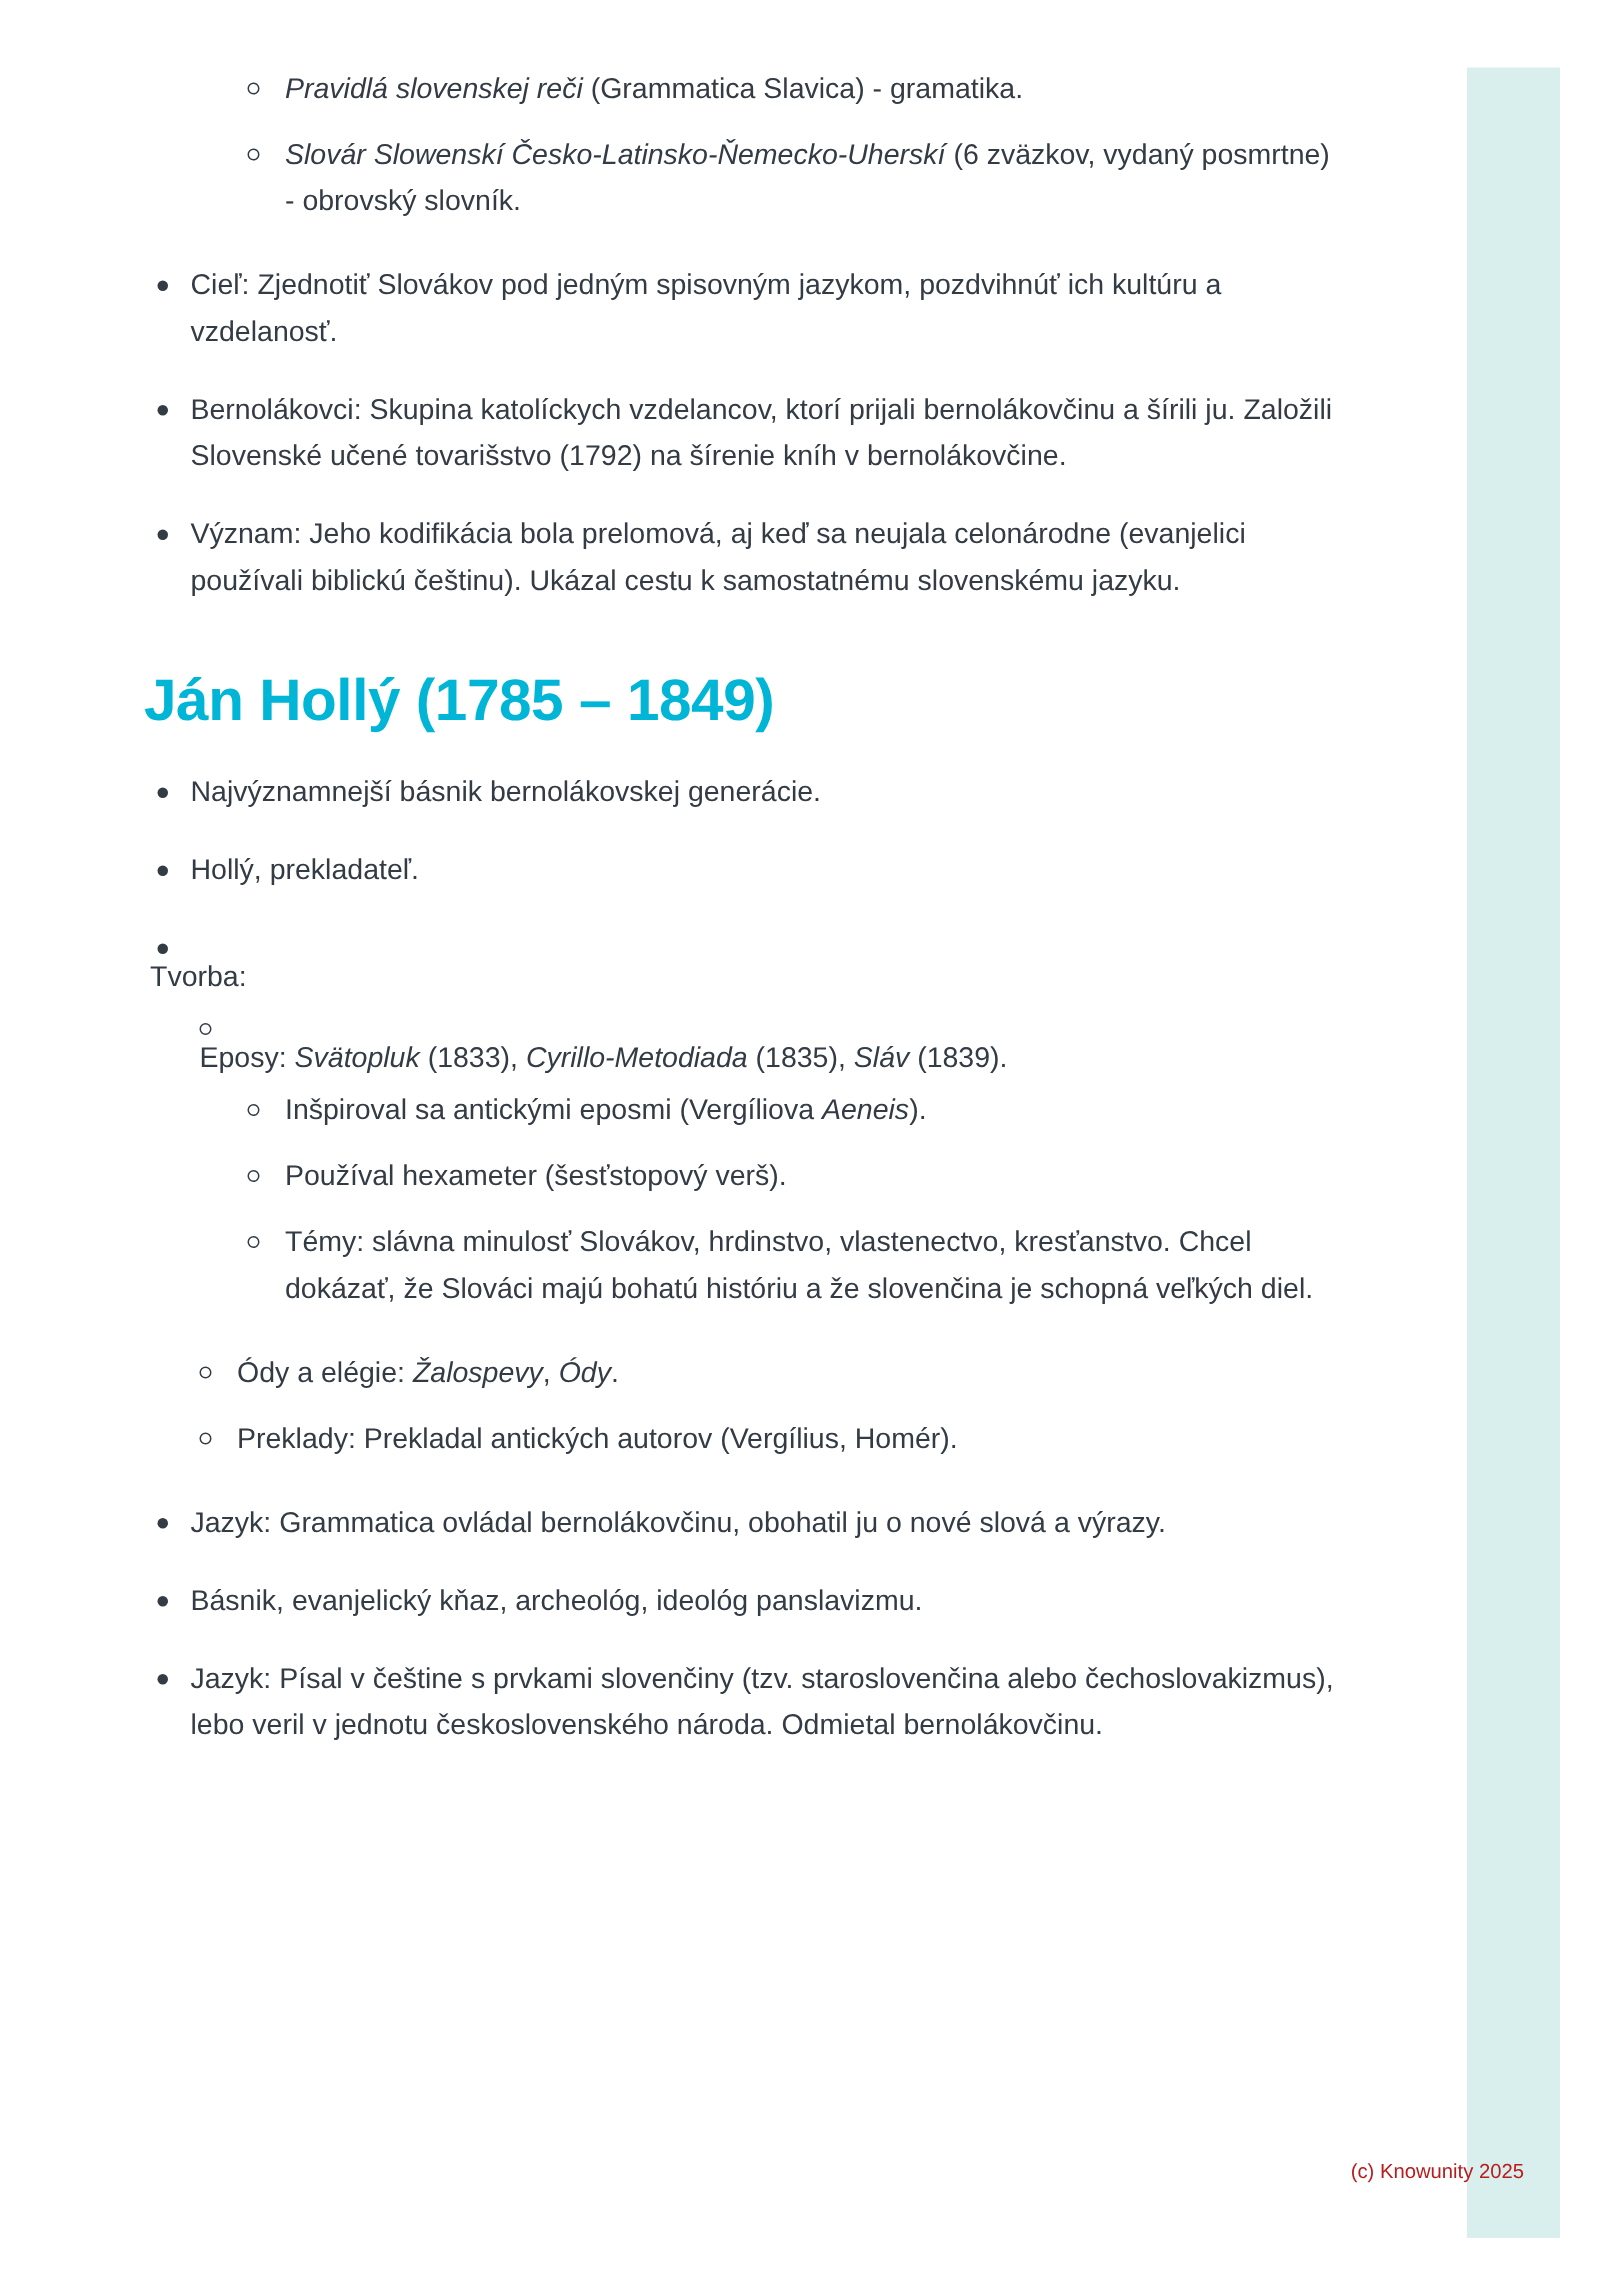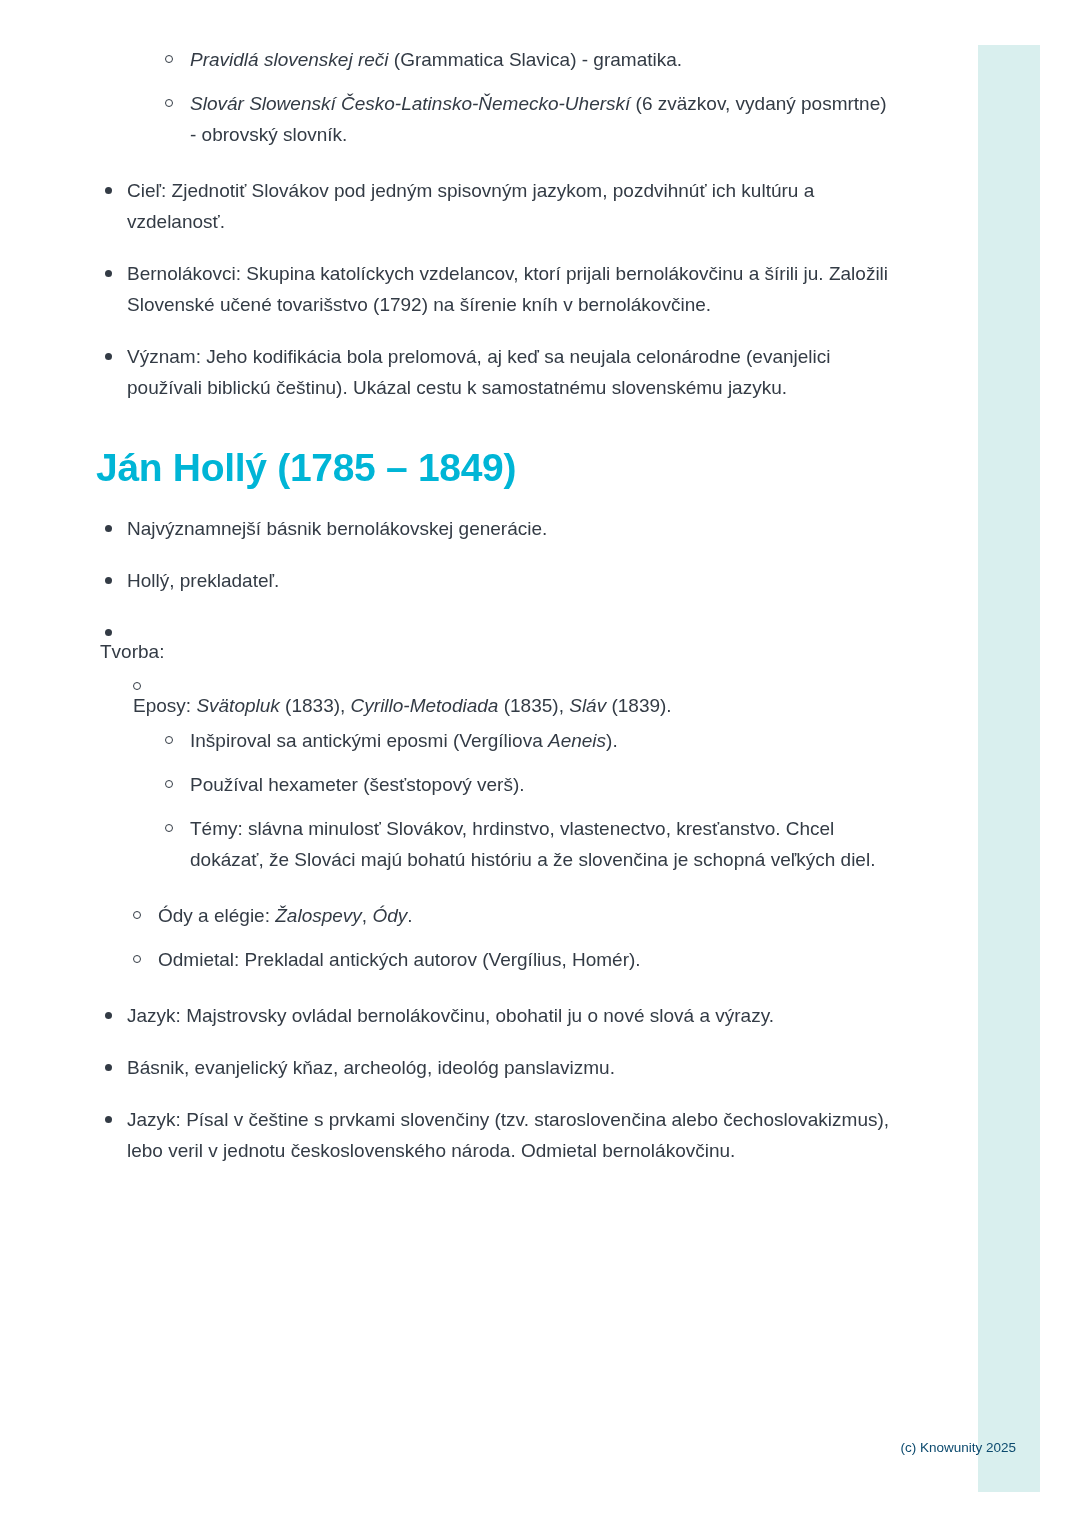--- a/index.html
+++ b/index.html
@@ -39,21 +39,21 @@
   h2{
     color:var(--accent);
     font-size:39px;line-height:34px;font-weight:700;
     letter-spacing:-0.3px;
     margin:48px 0 28px -4px;
   }
   .b{font-weight:400;}
   .i{font-style:italic;}
   .footer{
     position:absolute;top:1440px;right:64px;
-    font-size:13.5px;line-height:16px;color:#0c4a6e;
+    font-size:13.5px;line-height:16px;color:#b91c1c;
   }
 </style>
 </head>
 <body>
 
 <div class="strip"></div>
 
 <div class="content">
 
   <div class="li l3">
@@ -110,26 +110,26 @@
     <span class="marker circle"></span>
     <div class="txt"><span>Témy: slávna minulosť Slovákov, hrdinstvo, vlastenectvo, kresťanstvo. Chcel dokázať, že Slováci majú bohatú históriu a že slovenčina je schopná veľkých diel.</span></div>
   </div>
 
   <div class="li l2">
     <span class="marker circle"></span>
     <div class="txt"><span class="b">Ódy a elégie: </span><span class="i">Žalospevy</span><span>, </span><span class="i">Ódy</span><span>.</span></div>
   </div>
   <div class="li l2 gap-b">
     <span class="marker circle"></span>
-    <div class="txt"><span class="b">Odmietal:</span><span> Prekladal antických autorov (Vergílius, Homér).</span></div>
+    <div class="txt"><span class="b">Preklady:</span><span> Prekladal antických autorov (Vergílius, Homér).</span></div>
   </div>
 
   <div class="li l1">
     <span class="marker dot"></span>
-    <div class="txt"><span class="b">Jazyk:</span><span> Majstrovsky ovládal bernolákovčinu, obohatil ju o nové slová a výrazy.</span></div>
+    <div class="txt"><span class="b">Jazyk:</span><span> Grammatica ovládal bernolákovčinu, obohatil ju o nové slová a výrazy.</span></div>
   </div>
 
 
   <div class="li l1">
     <span class="marker dot"></span>
     <div class="txt"><span class="b">Básnik, evanjelický kňaz, archeológ, ideológ panslavizmu.</span></div>
   </div>
   <div class="li l1">
     <span class="marker dot"></span>
     <div class="txt"><span class="b">Jazyk:</span><span> Písal v </span><span class="b">češtine s prvkami slovenčiny</span><span> (tzv. staroslovenčina alebo čechoslovakizmus), lebo veril v jednotu československého národa. Odmietal bernolákovčinu.</span></div>

